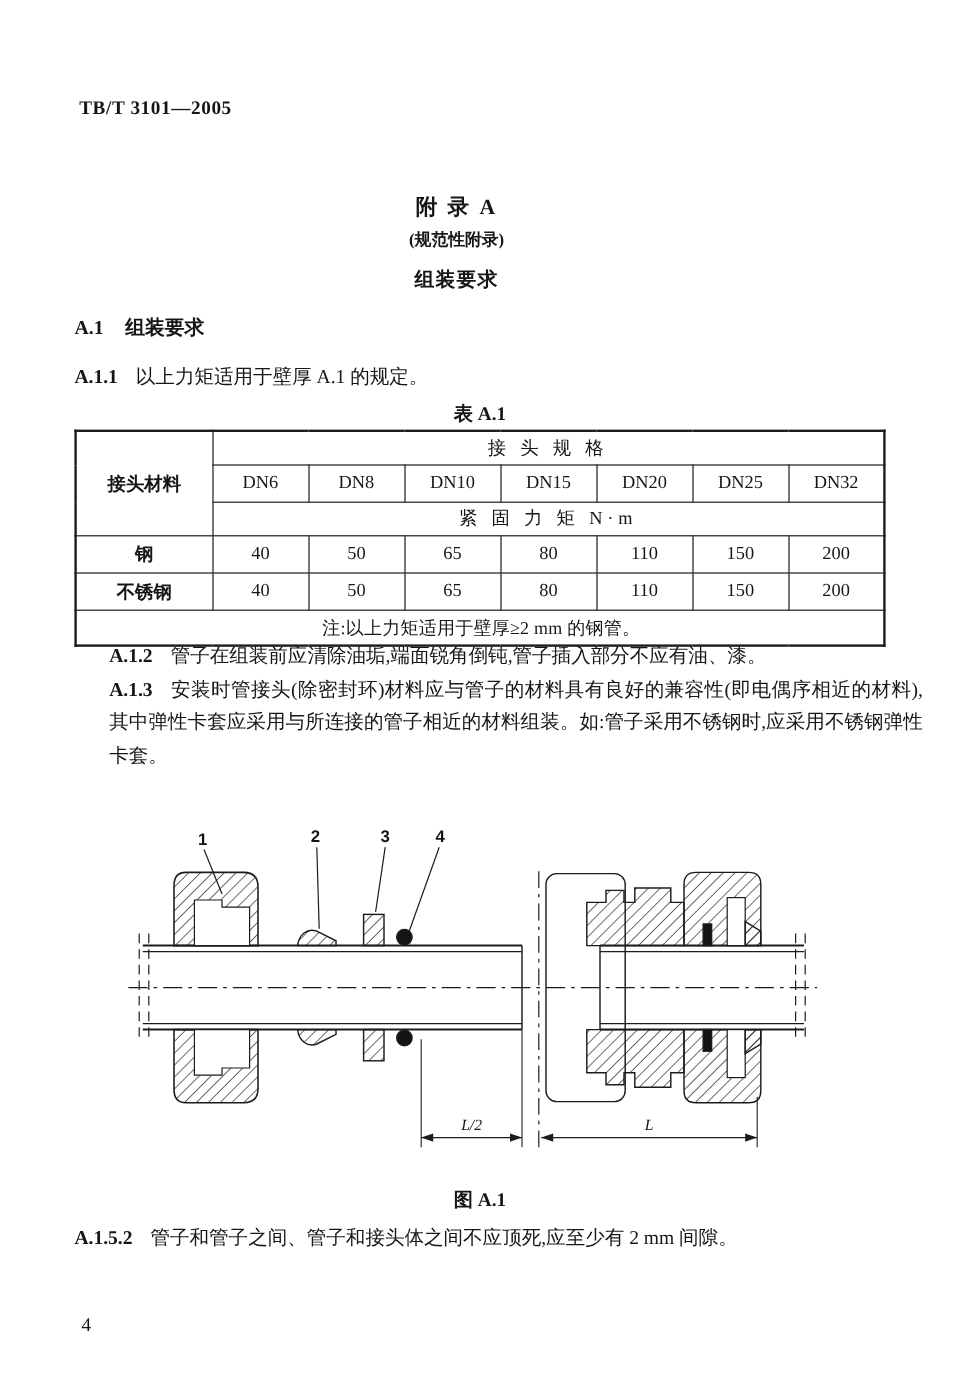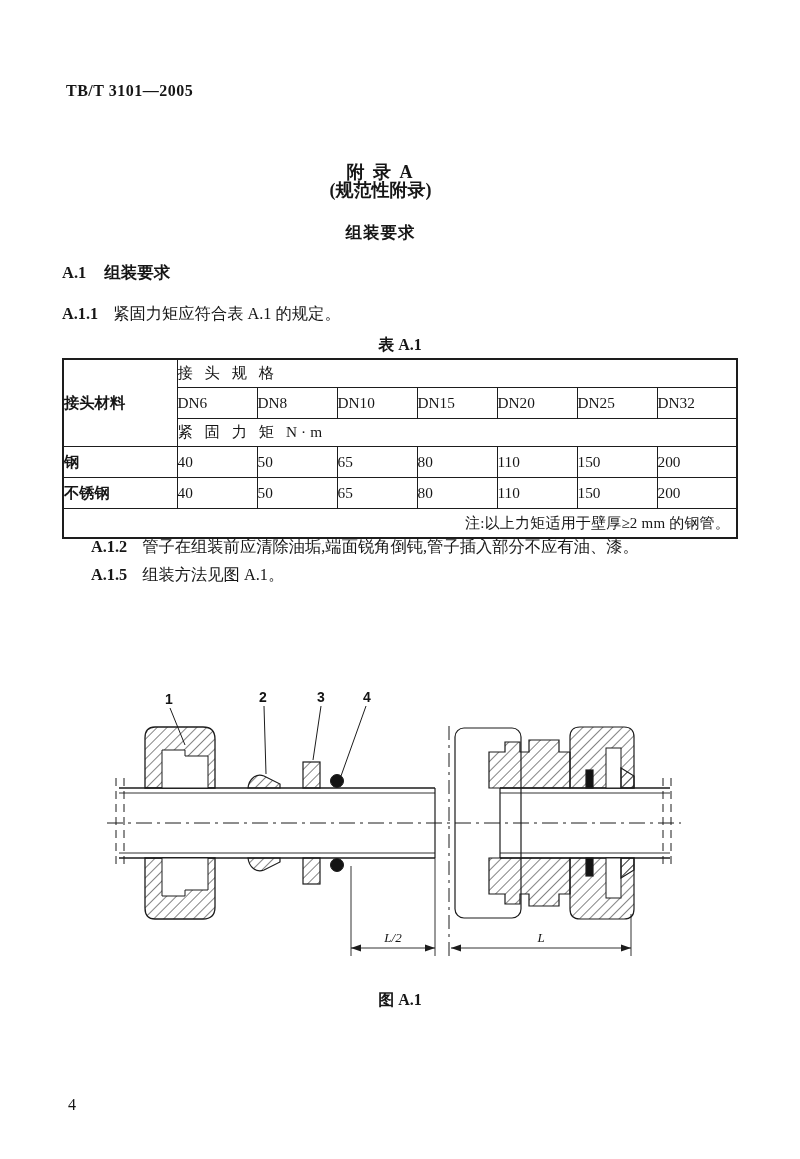--- a/index.html
+++ b/index.html
@@ -6,60 +6,60 @@
   body{
     width:800px;height:1159px;position:relative;
     background:#ffffff;color:#161616;
     font-family:"Liberation Serif", serif;
     overflow:hidden;
   }
   .abs{position:absolute;}
   .doc-header{left:66px;top:82px;font-size:16px;font-weight:bold;letter-spacing:0.5px;}
   .title-line{left:0;width:761px;text-align:center;font-weight:bold;}
   .t1{top:160px;font-size:18px;letter-spacing:2px;}
-  .t2{top:178px;font-size:18px;}
+  .t2{top:191px;font-size:14px;}
   .t3{top:222px;font-size:16.5px;letter-spacing:1px;}
   .h-a1{left:62px;top:262px;font-size:16.5px;font-weight:bold;}
   .h-a1 .num{margin-right:18px;}
   .para-block{left:62px;width:678px;}
   p.para{margin:0;font-size:16.3px;line-height:27.6px;text-align:justify;}
   p.para .num{font-weight:bold;padding-right:15px;white-space:nowrap;}
   .tbl-caption{left:0;width:800px;top:335px;text-align:center;font-weight:bold;font-size:16px;}
   table.torque{
     border-collapse:collapse;table-layout:fixed;
     width:676px;font-size:15.3px;
     border:2.2px solid #1d1d1d;
   }
   table.torque td{
-    border:1px solid #1d1d1d;text-align:left;padding:0;
+    border:1px solid #1d1d1d;text-align:center;padding:0;
     height:27px;overflow:hidden;
   }
   table.torque td.mat{font-weight:bold;margin-top:20px;}
   table.torque td.wide{letter-spacing:4px;}
-  table.torque td.note-cell{text-align:right;padding:3px 6px 3px 8px;font-size:15px;letter-spacing:0.2px;height:22px;}
+  table.torque td.note-cell{text-align:center;padding:3px 6px 3px 8px;font-size:15px;letter-spacing:0.2px;height:22px;}
   .fig-caption{left:0;width:800px;top:990px;text-align:center;font-weight:bold;font-size:16px;}
   .page-num{left:68px;top:1096px;font-size:16px;}
   svg text.plabel{font-family:"Liberation Sans",sans-serif;font-weight:bold;font-size:14px;}
   svg text.dim{font-family:"Liberation Serif",serif;font-style:italic;font-size:13px;}
 </style>
 </head>
 <body>
 
 <div class="abs doc-header">TB/T 3101—2005</div>
 
 <div class="abs title-line t1">附  录  A</div>
 <div class="abs title-line t2">(规范性附录)</div>
 <div class="abs title-line t3">组装要求</div>
 
 <div class="abs h-a1">
   <span class="num">A.1</span><span>组装要求</span>
 </div>
 
 <div class="abs para-block" style="top:300px;">
-  <p class="para"><span class="num">A.1.1</span><span>紧固力矩应符合表 A.1 的规定。</span></p>
+  <p class="para"><span class="num">A.1.1</span><span>以上力矩适用于壁厚 A.1 的规定。</span></p>
 </div>
 
 <div class="abs tbl-caption">表  A.1</div>
 
 <div class="abs" style="left:62px;top:358px;">
   <table class="torque">
     <colgroup>
         <col style="width:114px;">
         <col>
         <col>
@@ -108,21 +108,21 @@
     </tr>
     <tr>
       <td colspan="8" class="note-cell">注:以上力矩适用于壁厚≥2 mm 的钢管。</td>
     </tr>
   </tbody>
     </table>
 </div>
 
 <div class="abs para-block" style="top:533px;margin-left:29px;">
   <p class="para"><span class="num">A.1.2</span><span>管子在组装前应清除油垢,端面锐角倒钝,管子插入部分不应有油、漆。</span></p>
-  <p class="para"><span class="num">A.1.5</span><span>组装方法见图 A.1。</span></p>
+  <p class="para"><span class="num">A.1.3</span><span>安装时管接头(除密封环)材料应与管子的材料具有良好的兼容性(即电偶序相近的材料),其中弹性卡套应采用与所连接的管子相近的材料组装。如:管子采用不锈钢时,应采用不锈钢弹性卡套。</span></p>
 </div>
 
 <svg class="abs" style="left:85px;top:690px;" width="610" height="290" viewBox="0 0 610 290">
   <defs>
     <pattern id="hatch" width="7" height="7" patternUnits="userSpaceOnUse" patternTransform="rotate(45)">
       <line x1="0" y1="0" x2="0" y2="7" stroke="#1c1c1c" stroke-width="1.1"></line>
     </pattern>
   </defs>
   <g stroke="#1c1c1c" fill="none">
 
@@ -214,15 +214,16 @@
   <text class="plabel" x="174" y="12" fill="#141414">2</text>
   <text class="plabel" x="232" y="12" fill="#141414">3</text>
   <text class="plabel" x="278" y="12" fill="#141414">4</text>
   <text class="dim" x="308" y="252" text-anchor="middle" fill="#141414">L/2</text>
   <text class="dim" x="456" y="252" text-anchor="middle" fill="#141414">L</text>
 </svg>
 
 <div class="abs fig-caption">图  A.1</div>
 
 <div class="abs para-block" style="top:1018px;">
+  <p class="para"><span class="num">A.1.5.2</span><span>管子和管子之间、管子和接头体之间不应顶死,应至少有 2 mm 间隙。</span></p>
 </div>
 
 <div class="abs page-num">4</div>
 
 </body></html>

